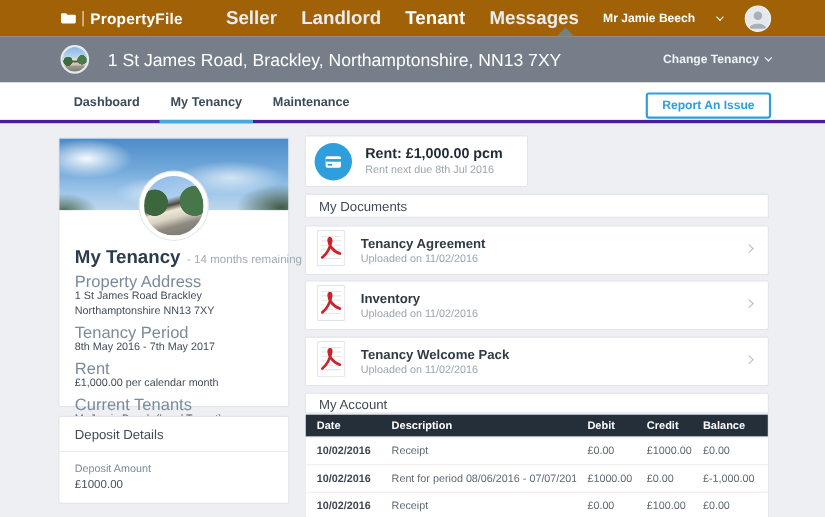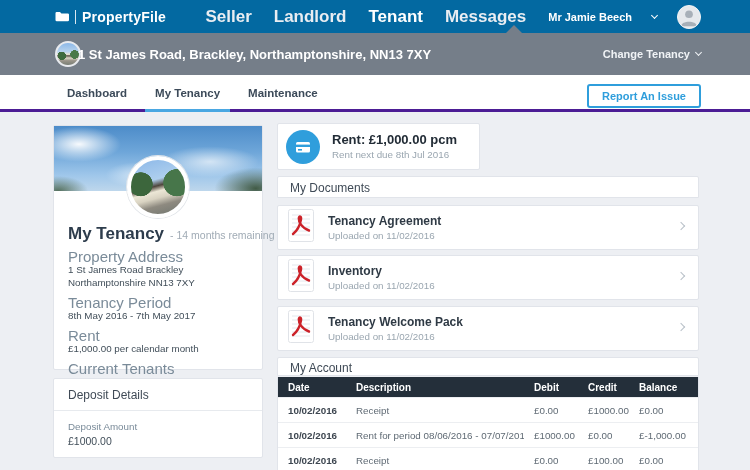--- a/index.html
+++ b/index.html
@@ -1,20 +1,20 @@
 <!DOCTYPE html>
 <html><head>
 <meta charset="utf-8">
 <style>
   * { margin:0; padding:0; box-sizing:border-box; }
   body { background:#d8dade; font-family:"Liberation Sans", sans-serif; }
   .frame { position:relative; width:750px; height:470px; overflow:hidden; background:#edeff3; margin:0 auto; }
 
   
-  .topbar { position:absolute; top:0; left:0; width:750px; height:33px; background:#0369a1; z-index:5; }
+  .topbar { position:absolute; top:0; left:0; width:750px; height:33px; background:#a16207; z-index:5; }
   .logo { position:absolute; left:55px; top:0; height:33px; display:flex; align-items:center; gap:6px; cursor:pointer; }
   .logo-sep { width:1px; height:14px; background:rgba(255,255,255,.85); }
   .logo-text { color:#fff; font-size:14px; font-weight:bold; letter-spacing:.2px; }
   .topnav { position:absolute; right:49px; top:0; height:33px; display:flex; align-items:center; gap:22px; }
   .topnav a { color:#e9edf2; font-size:17px; font-weight:bold; text-decoration:none; cursor:pointer; }
   .topnav a.active { color:#ffffff; }
   .user-menu { display:flex; align-items:center; gap:20px; color:#fff; font-size:11px; font-weight:bold; cursor:pointer; }
   .avatar { width:24px; height:24px; border-radius:50%; background:#e6e9ec; overflow:hidden; display:block; border:1px solid #f2f4f6; }
   .notch { position:absolute; left:506px; top:25px; width:0; height:0; border-left:8px solid transparent; border-right:8px solid transparent; border-bottom:8px solid #757e89; }
 
@@ -22,21 +22,21 @@
   .chev-right { transform:rotate(-45deg); color:#b8c0c8; width:6px; height:6px; }
 
   
   .addressbar { position:absolute; top:33px; left:0; width:750px; height:42px; background:#757e89; }
   .prop-thumb { position:absolute; left:55px; top:8px; width:26px; height:26px; border-radius:50%; border:2px solid #e8eaee;
     background:
       radial-gradient(circle at 22% 58%, #3e6b3e 0 19%, transparent 20%),
       radial-gradient(circle at 80% 52%, #4a7a4a 0 20%, transparent 21%),
       linear-gradient(180deg,#8cb8e8 0%,#b8d4ee 40%,#e9e4d2 52%,#5a5248 58%,#ddd8c8 68%,#9a958a 80%,#777d74 100%);
   }
-  .prop-address { position:absolute; left:78px; top:14px; color:#fff; font-size:13px; font-weight:bold; }
+  .prop-address { position:absolute; left:98px; top:14px; color:#fff; font-size:16px; font-weight:normal; }
   .change-tenancy { position:absolute; right:49px; top:0; height:42px; display:flex; align-items:center; gap:6px; background:none; border:none; color:#f0f3f6; font-size:11px; font-weight:bold; font-family:inherit; cursor:pointer; }
 
   
   .tabbar { position:absolute; top:75px; left:0; width:750px; height:37px; background:#fff; border-bottom:3px solid #4c1d95; }
   .tabs { position:absolute; left:53px; top:0; height:37px; display:flex; }
   .tab { position:relative; padding:0 14px; line-height:36px; font-size:11.5px; font-weight:bold; color:#3c4a59; cursor:pointer; }
   .tab.active::after { content:""; position:absolute; left:4px; right:4px; bottom:0; height:3px; background:#4aa7e2; }
   .report-btn { position:absolute; right:49px; top:9px; padding:4px 13px; background:#fff; border:2px solid #2f9edc; border-radius:3px; color:#2f9edc; font-size:11px; font-weight:bold; font-family:inherit; cursor:pointer; }
 
   

